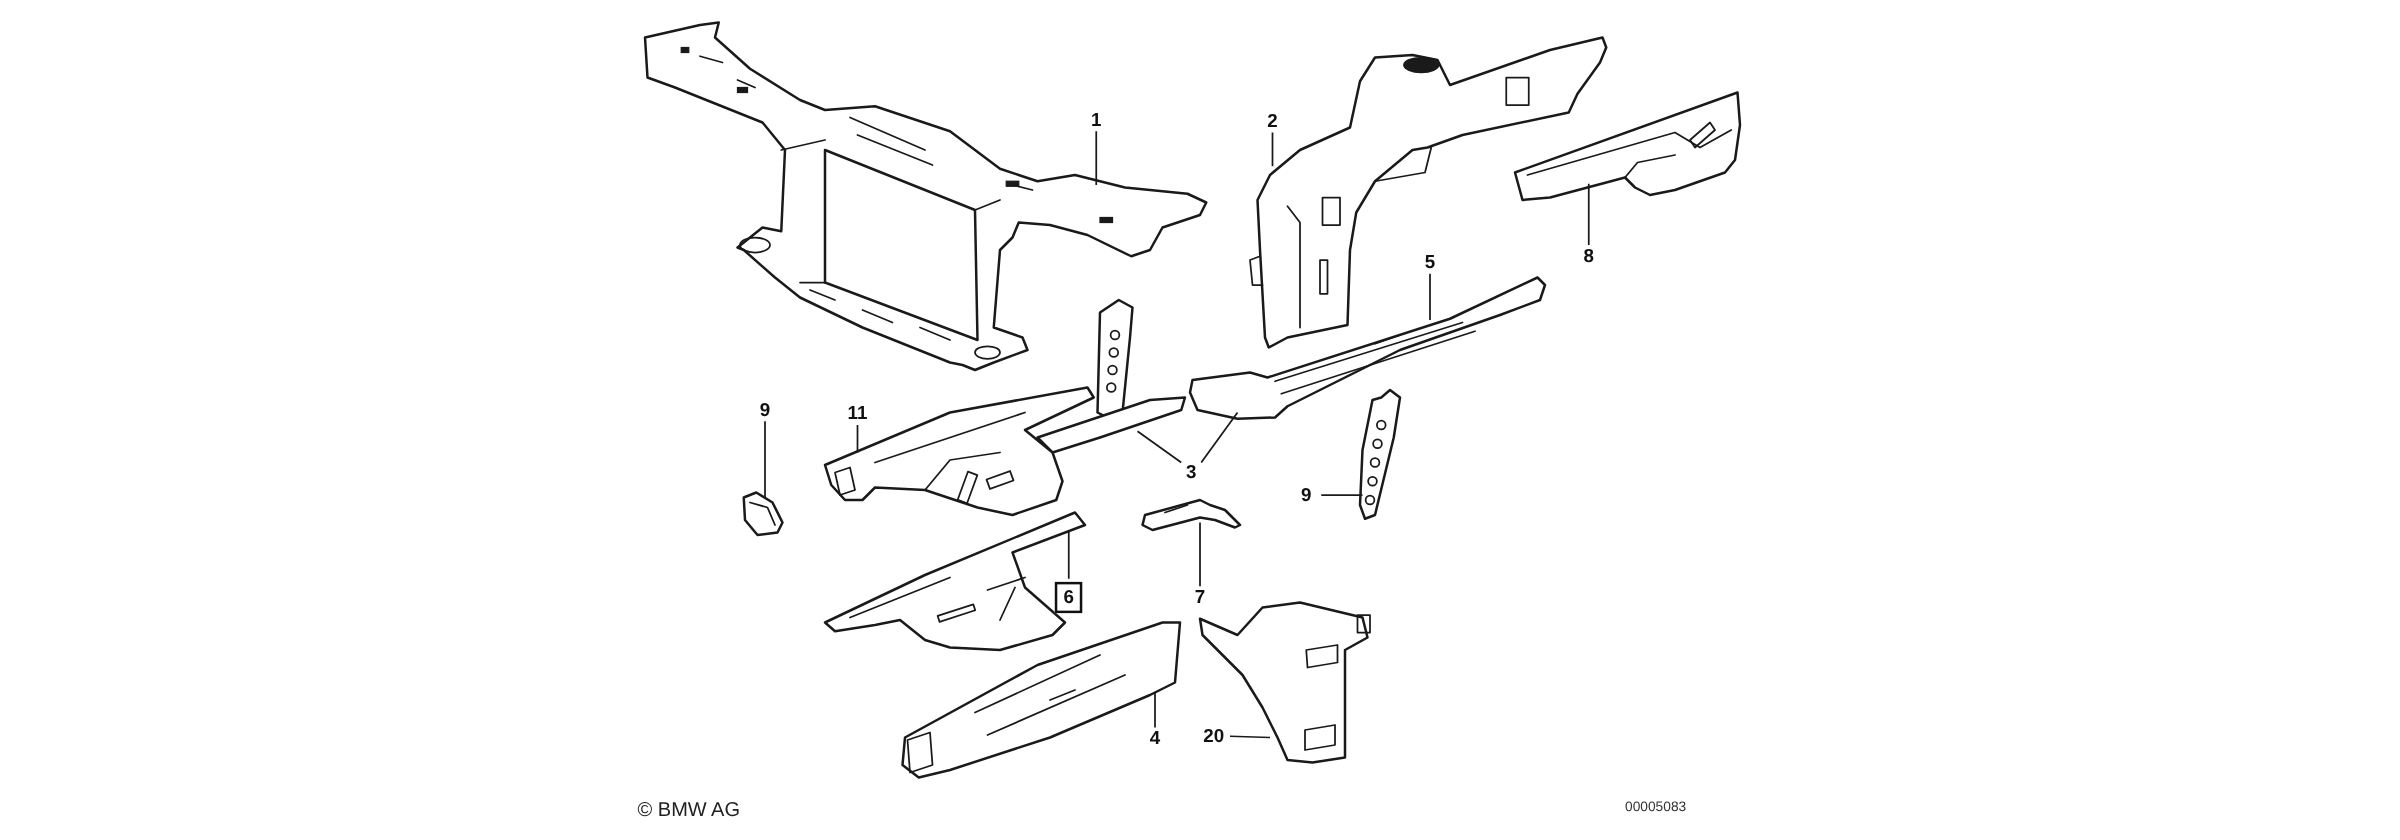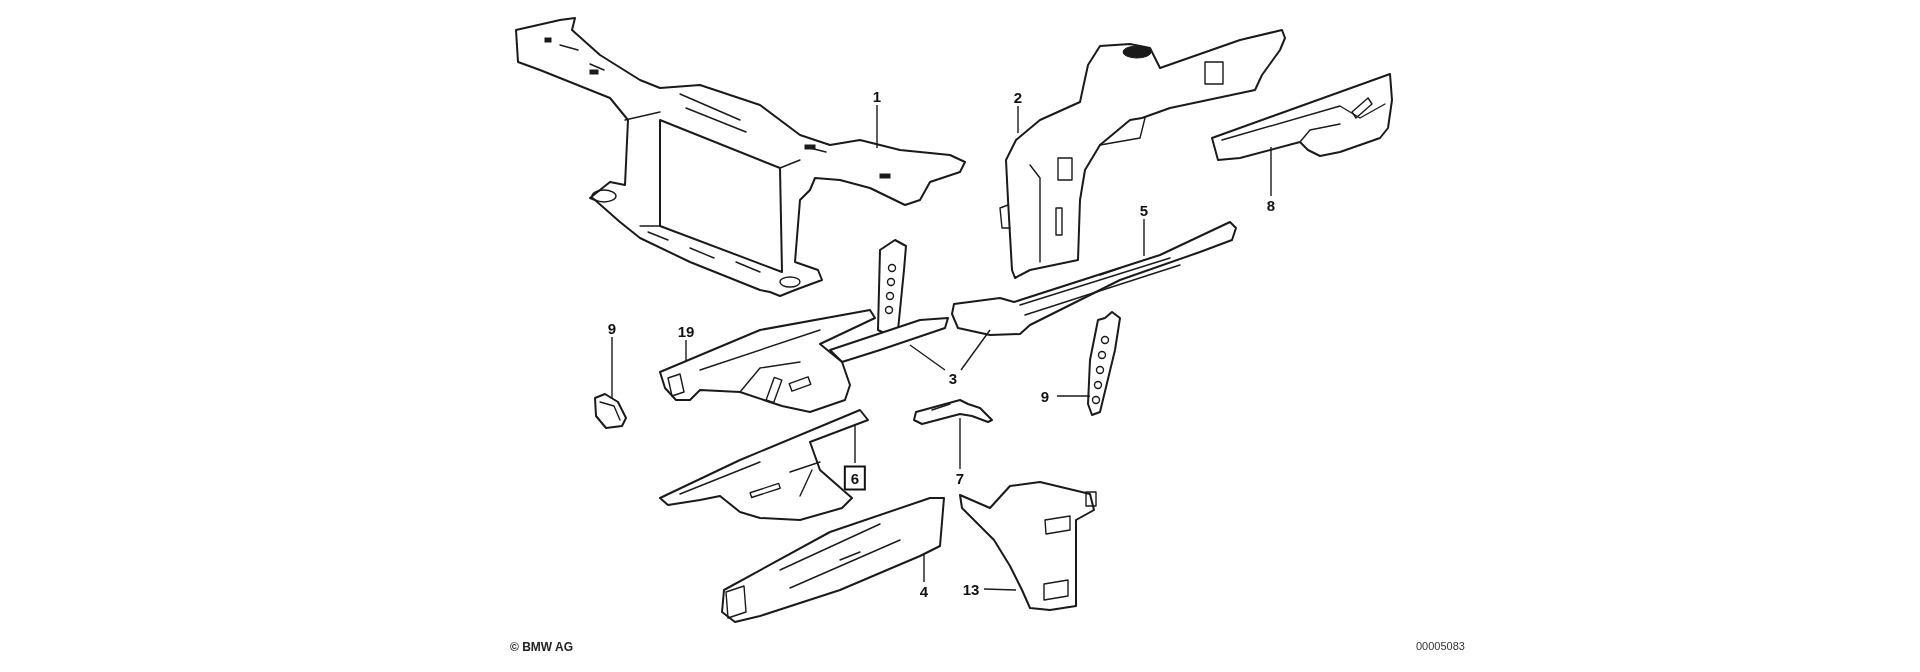--- a/index.html
+++ b/index.html
@@ -4,23 +4,23 @@
   <style>
     html, body { margin: 0; padding: 0; background: #ffffff; }
     body { width: 1920px; height: 672px; position: relative; overflow: hidden; font-family: "Liberation Sans", sans-serif; }
     #diagram { position: absolute; left: 0; top: 0; width: 1920px; height: 672px; }
     .part { fill: #ffffff; stroke: #1a1a1a; stroke-width: 2; stroke-linejoin: round; stroke-linecap: round; }
     .detail { fill: none; stroke: #1a1a1a; stroke-width: 1.4; stroke-linejoin: round; stroke-linecap: round; }
     .dark { fill: #1a1a1a; stroke: #1a1a1a; stroke-width: 1; }
     .leader { stroke: #1a1a1a; stroke-width: 1.4; fill: none; }
     .callout { position: absolute; font-family: "Liberation Sans", sans-serif; font-weight: bold; font-size: 15px; color: #111; line-height: 1; transform: translate(-50%, -50%); white-space: nowrap; }
     .callout.boxed { border: 2px solid #111; padding: 3px 5px; background: #fff; }
-    .footer-text { position: absolute; font-family: "Liberation Sans", sans-serif; font-size: 12px; color: #222; font-weight: bold; }
+    .footer-text { position: absolute; font-family: "Liberation Sans", sans-serif; font-size: 16px; color: #222; font-weight: normal; }
     #copyright { left: 510px; top: 640px; }
-    #doc-id { left: 1416px; top: 640px; font-weight: normal; font-size: 11px; color: #333; }
+    #doc-id { left: 1300px; top: 640px; font-weight: normal; font-size: 11px; color: #333; }
   </style>
 </head>
 <body>
 
 <svg id="diagram" viewBox="0 0 1920 672" xmlns="http://www.w3.org/2000/svg">
 
   <g>
     <path class="part" d="M516,30 L560,20 L575,18 L572,30 L600,55 L640,80 L660,88 L700,85 L760,105 L800,135 L830,145 L860,140 L900,150 L950,155 L965,162 L960,172 L930,182 L920,200 L905,205 L870,188 L840,180 L815,178 L810,190 L800,200 L795,262 L818,270 L822,280 L795,290 L780,296 L770,292 L760,290 L690,262 L640,238 L620,222 L595,200 L590,198 L600,190 L610,182 L625,185 L628,120 L610,98 L560,78 L540,70 L518,62 Z"></path>
     <path class="part" d="M660,120 L780,168 L782,272 L660,226 Z"></path>
     <path class="detail" d="M625,120 L660,112 M780,168 L800,160 M640,226 L660,226"></path>
@@ -131,17 +131,17 @@
 <div class="callout" style="left:877px;top:96px;">1</div>
 <div class="callout" style="left:1018px;top:97px;">2</div>
 <div class="callout" style="left:953px;top:378px;">3</div>
 <div class="callout" style="left:924px;top:591px;">4</div>
 <div class="callout" style="left:1144px;top:210px;">5</div>
 <div class="callout boxed" style="left:855px;top:478px;">6</div>
 <div class="callout" style="left:960px;top:478px;">7</div>
 <div class="callout" style="left:1271px;top:205px;">8</div>
 <div class="callout" style="left:612px;top:328px;">9</div>
 <div class="callout" style="left:1045px;top:396px;">9</div>
-<div class="callout" style="left:686px;top:331px;">19</div>
-<div class="callout" style="left:971px;top:589px;">13</div>
+<div class="callout" style="left:686px;top:331px;">11</div>
+<div class="callout" style="left:971px;top:589px;">20</div>
 
 <div id="copyright" class="footer-text">© BMW AG</div>
 <div id="doc-id" class="footer-text">00005083</div>
 
 </body></html>

